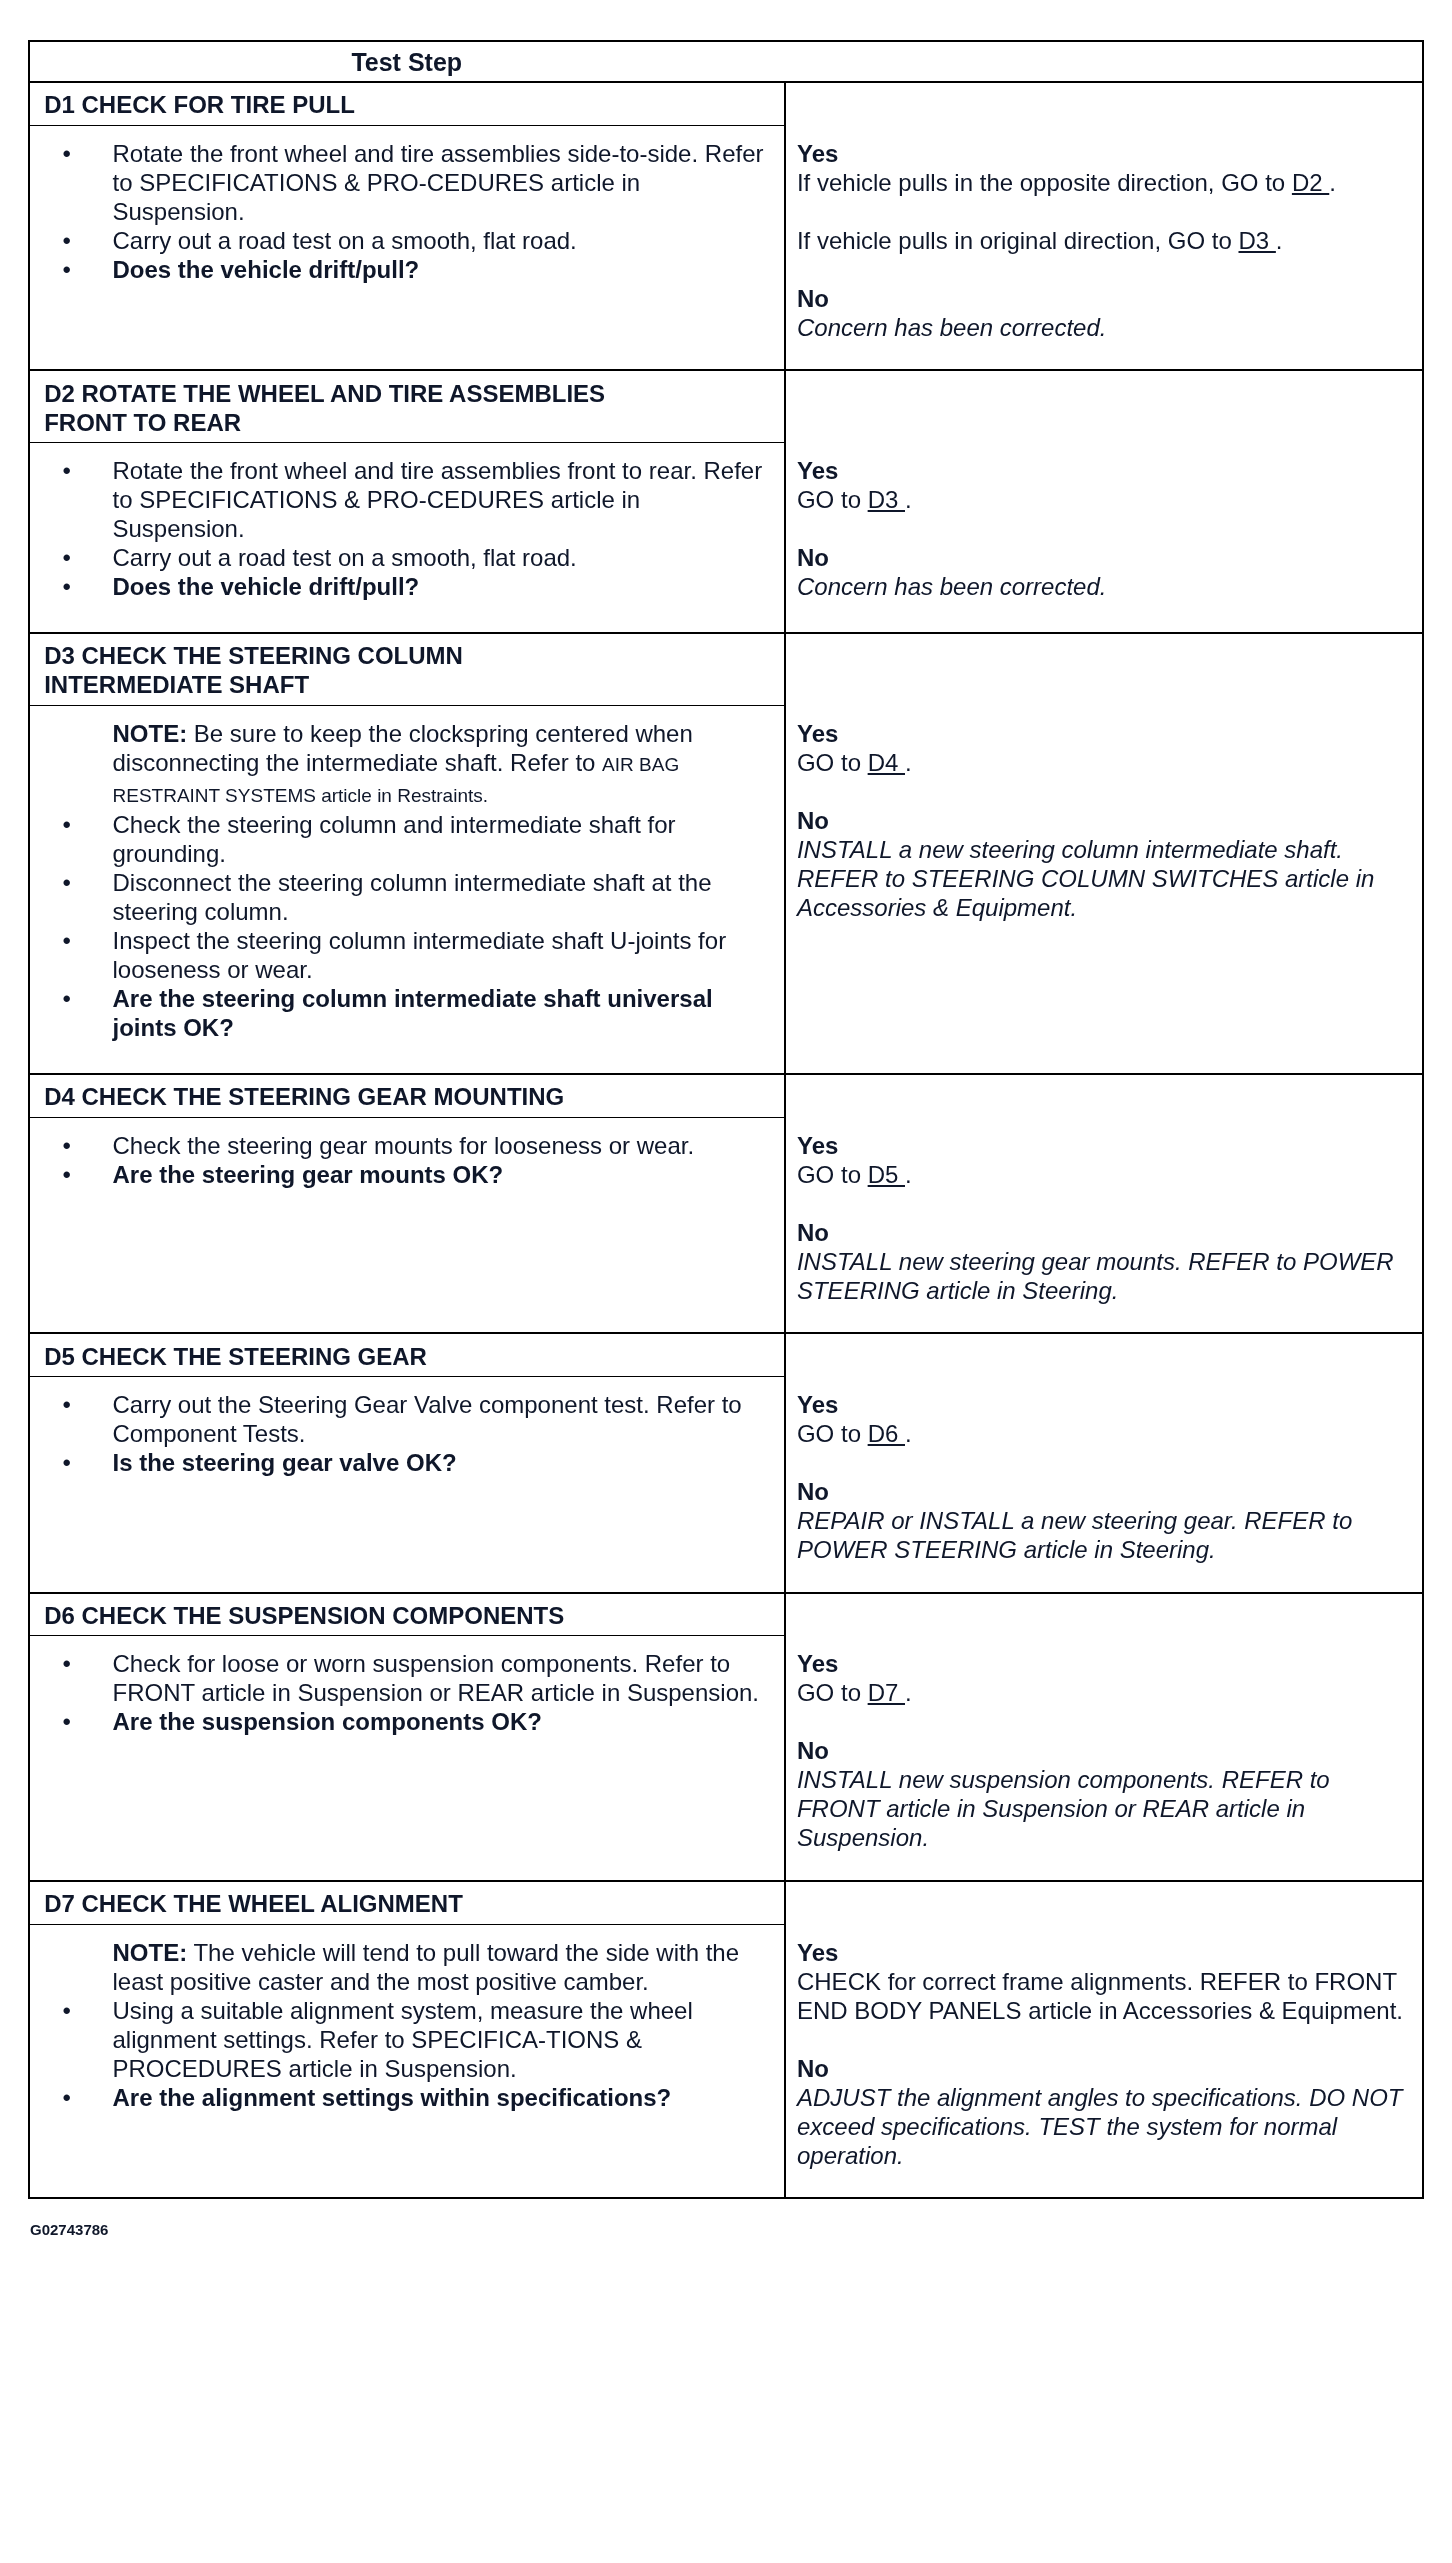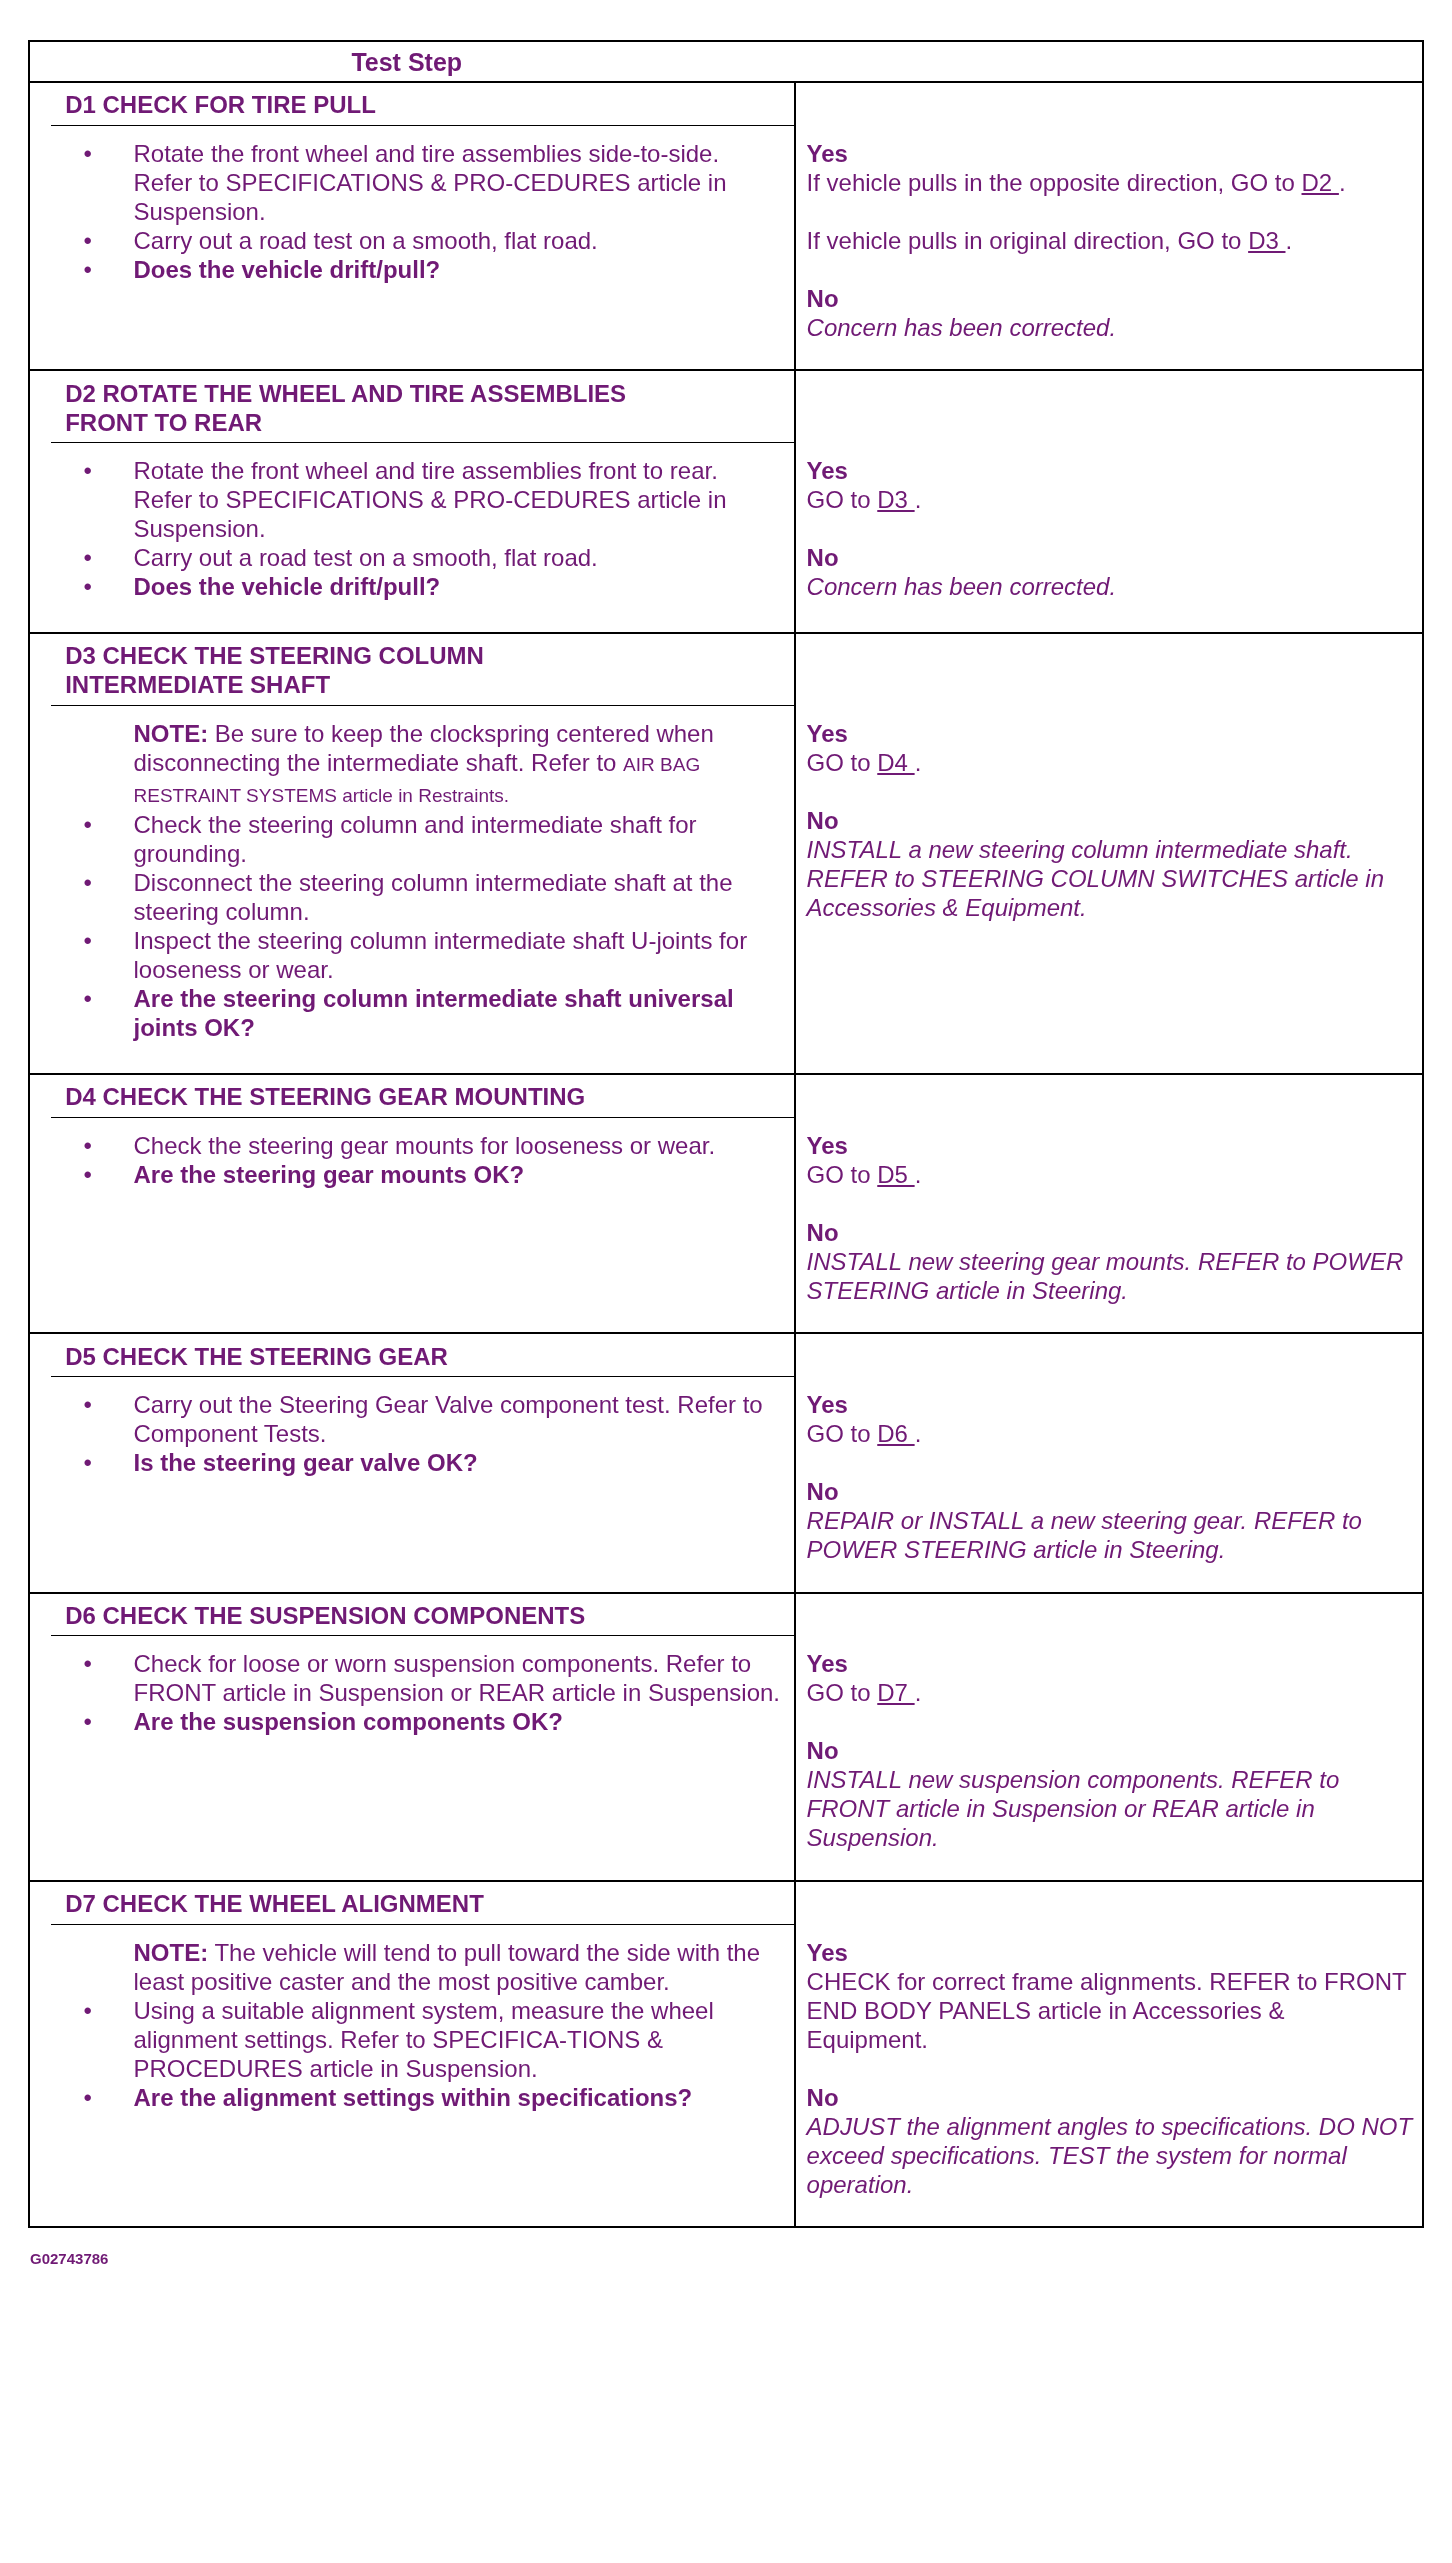--- a/index.html
+++ b/index.html
@@ -1,19 +1,19 @@
 <!DOCTYPE html>
 <html style="font-size:14.7px"><head>
 <meta charset="utf-8">
 <style>
   * { box-sizing: border-box; }
   html, body { margin: 0; padding: 0; background: #ffffff; }
   .page {
     width: 1452px; height: 2563px; overflow: hidden;
-    background: #ffffff; color: #701a75;
+    background: #ffffff; color: #0f172a;
     font-family: "Liberation Sans", sans-serif;
     position: relative;
   }
   .diag-table {
     margin: 40px 27.5px 0 27.5px;
     width: 1396px;
     border: 2.7px solid #000;
     font-size: 24px;
     line-height: 29px;
   }
@@ -22,21 +22,20 @@
     font-weight: bold; text-align: center;
     font-size: 25px; padding: 5.5px 3.7px 4.6px 3.7px;
   }
   .head-cell.right { border-left: 2.7px solid #000; }
 
   .section {
     display: grid;
     grid-template-columns: 54.2% 45.8%;
     grid-template-rows: auto 1fr;
     border-top: 2.7px solid #000;
-    padding-left: 21px;
   }
   .sec-title {
     grid-column: 1; grid-row: 1;
     font-weight: bold;
     padding: 7.3px 9.2px 5.5px 14.7px;
     border-bottom: 1.8px solid #000;
     white-space: pre-line;
   }
   .sec-spacer { grid-column: 2; grid-row: 1; border-left: 2.7px solid #000; }
   .sec-content { grid-column: 1; grid-row: 2; padding: 13px 7.3px 31px 11px; }

